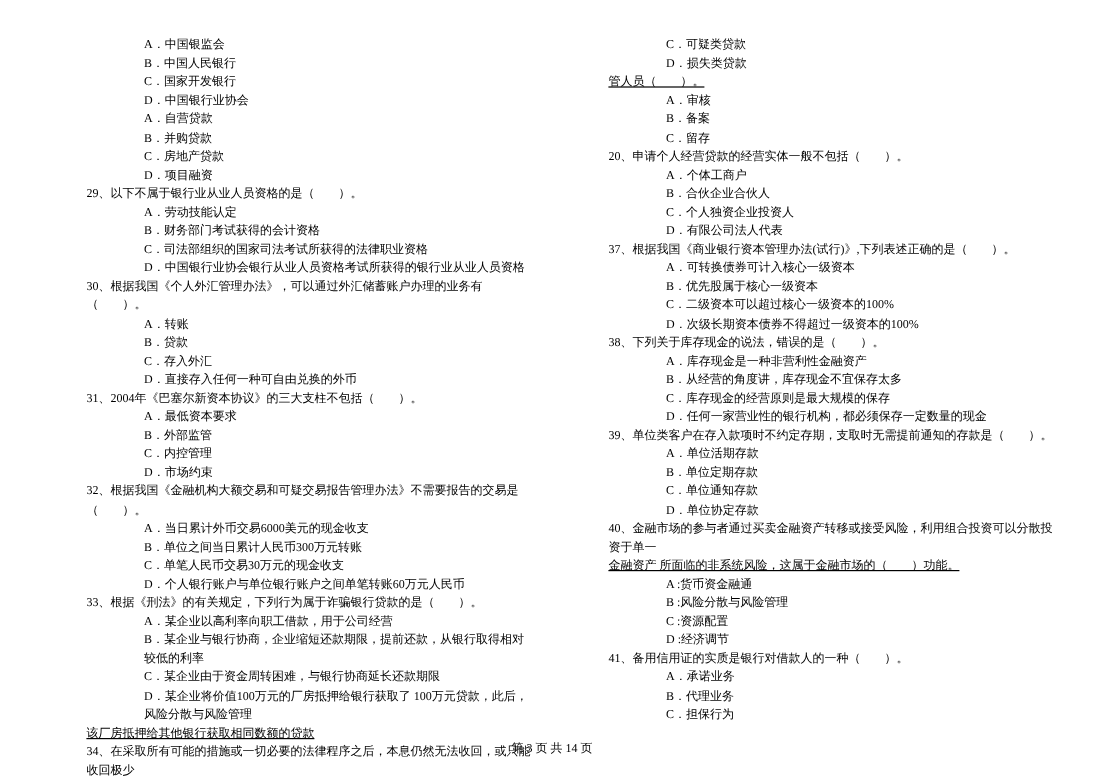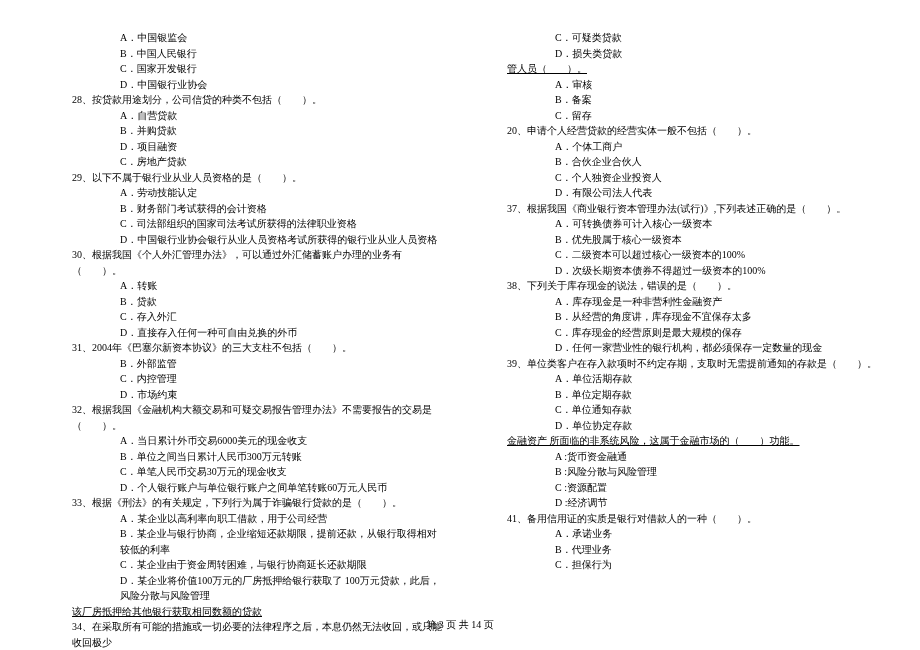--- a/index.html
+++ b/index.html
@@ -41,36 +41,36 @@
   </style>
 </head>
 <body>
 
 <div class="columns">
   <div class="col">
     <div class="opt">A．中国银监会</div>
     <div class="opt">B．中国人民银行</div>
     <div class="opt">C．国家开发银行</div>
     <div class="opt">D．中国银行业协会</div>
-    <div class="q">28、按贷款用途划分，公司信贷的种类不包括（　　）。</div>
     <div class="opt">A．自营贷款</div>
     <div class="opt">B．并购贷款</div>
+    <div class="opt">C．房地产贷款</div>
     <div class="opt">D．项目融资</div>
-    <div class="opt">C．房地产贷款</div>
     <div class="q">29、以下不属于银行业从业人员资格的是（　　）。</div>
     <div class="opt">A．劳动技能认定</div>
     <div class="opt">B．财务部门考试获得的会计资格</div>
     <div class="opt">C．司法部组织的国家司法考试所获得的法律职业资格</div>
     <div class="opt">D．中国银行业协会银行从业人员资格考试所获得的银行业从业人员资格</div>
     <div class="q">30、根据我国《个人外汇管理办法》，可以通过外汇储蓄账户办理的业务有（　　）。</div>
     <div class="opt">A．转账</div>
     <div class="opt">B．贷款</div>
     <div class="opt">C．存入外汇</div>
     <div class="opt">D．直接存入任何一种可自由兑换的外币</div>
     <div class="q">31、2004年《巴塞尔新资本协议》的三大支柱不包括（　　）。</div>
+    <div class="opt">A．最低资本要求</div>
     <div class="opt">B．外部监管</div>
     <div class="opt">C．内控管理</div>
     <div class="opt">D．市场约束</div>
     <div class="q">32、根据我国《金融机构大额交易和可疑交易报告管理办法》不需要报告的交易是（　　）。</div>
     <div class="opt">A．当日累计外币交易6000美元的现金收支</div>
     <div class="opt">B．单位之间当日累计人民币300万元转账</div>
     <div class="opt">C．单笔人民币交易30万元的现金收支</div>
     <div class="opt">D．个人银行账户与单位银行账户之间单笔转账60万元人民币</div>
     <div class="q">33、根据《刑法》的有关规定，下列行为属于诈骗银行贷款的是（　　）。</div>
     <div class="opt">A．某企业以高利率向职工借款，用于公司经营</div>
@@ -102,20 +102,21 @@
     <div class="q">38、下列关于库存现金的说法，错误的是（　　）。</div>
     <div class="opt">A．库存现金是一种非营利性金融资产</div>
     <div class="opt">B．从经营的角度讲，库存现金不宜保存太多</div>
     <div class="opt">C．库存现金的经营原则是最大规模的保存</div>
     <div class="opt">D．任何一家营业性的银行机构，都必须保存一定数量的现金</div>
     <div class="q">39、单位类客户在存入款项时不约定存期，支取时无需提前通知的存款是（　　）。</div>
     <div class="opt">A．单位活期存款</div>
     <div class="opt">B．单位定期存款</div>
     <div class="opt">C．单位通知存款</div>
     <div class="opt">D．单位协定存款</div>
+    <div class="q">40、金融市场的参与者通过买卖金融资产转移或接受风险，利用组合投资可以分散投资于单一</div>
     <div class="q-cont">金融资产 所面临的非系统风险，这属于金融市场的（　　）功能。</div>
     <div class="opt">A :货币资金融通</div>
     <div class="opt">B :风险分散与风险管理</div>
     <div class="opt">C :资源配置</div>
     <div class="opt">D :经济调节</div>
     <div class="q">41、备用信用证的实质是银行对借款人的一种（　　）。</div>
     <div class="opt">A．承诺业务</div>
     <div class="opt">B．代理业务</div>
     <div class="opt">C．担保行为</div>
 

